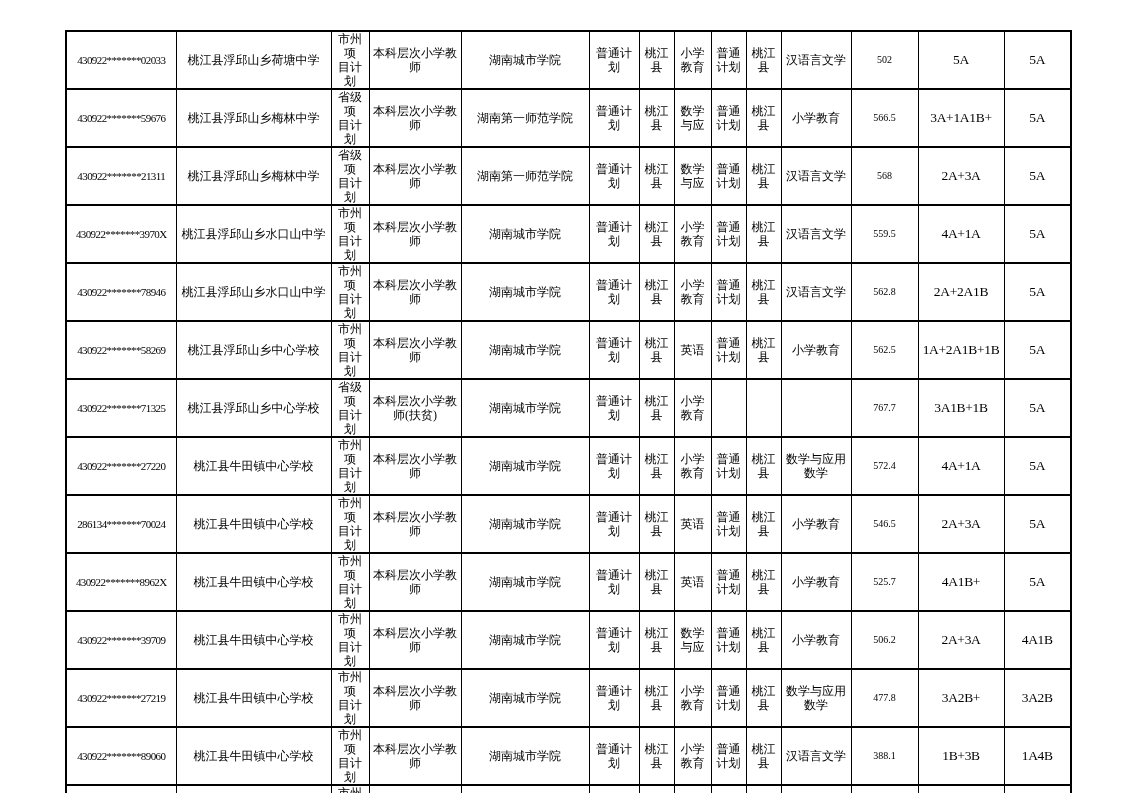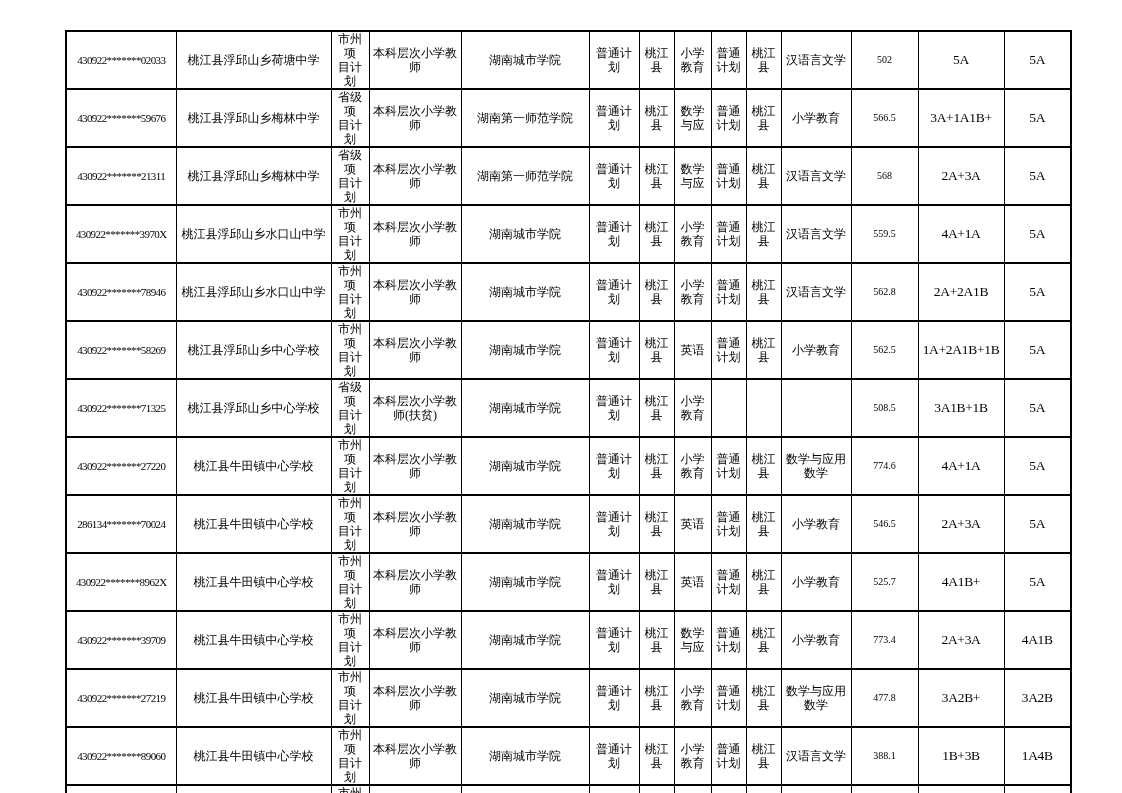--- a/index.html
+++ b/index.html
@@ -234,21 +234,21 @@
           <td class="cell-college">湖南城市学院</td>
           <td class="cell-plan_nature_1">普通计
 划</td>
           <td class="cell-county_1">桃江
 县</td>
           <td class="cell-subject_1">小学
 教育</td>
           <td class="cell-plan_nature_2"></td>
           <td class="cell-county_2"></td>
           <td class="cell-subject_2"></td>
-          <td class="cell-score">508.5</td>
+          <td class="cell-score">767.7</td>
           <td class="cell-grade_detail">3A1B+1B</td>
           <td class="cell-grade_summary">5A</td>
         </tr>
         <tr>
           <td class="cell-id_number">430922*******27220</td>
           <td class="cell-school">桃江县牛田镇中心学校</td>
           <td class="cell-plan_category">市州项
 目计划</td>
           <td class="cell-training_type">本科层次小学教
 师</td>
@@ -258,21 +258,21 @@
           <td class="cell-county_1">桃江
 县</td>
           <td class="cell-subject_1">小学
 教育</td>
           <td class="cell-plan_nature_2">普通
 计划</td>
           <td class="cell-county_2">桃江
 县</td>
           <td class="cell-subject_2">数学与应用
 数学</td>
-          <td class="cell-score">774.6</td>
+          <td class="cell-score">572.4</td>
           <td class="cell-grade_detail">4A+1A</td>
           <td class="cell-grade_summary">5A</td>
         </tr>
         <tr>
           <td class="cell-id_number">286134*******70024</td>
           <td class="cell-school">桃江县牛田镇中心学校</td>
           <td class="cell-plan_category">市州项
 目计划</td>
           <td class="cell-training_type">本科层次小学教
 师</td>
@@ -325,21 +325,21 @@
 划</td>
           <td class="cell-county_1">桃江
 县</td>
           <td class="cell-subject_1">数学
 与应</td>
           <td class="cell-plan_nature_2">普通
 计划</td>
           <td class="cell-county_2">桃江
 县</td>
           <td class="cell-subject_2">小学教育</td>
-          <td class="cell-score">773.4</td>
+          <td class="cell-score">506.2</td>
           <td class="cell-grade_detail">2A+3A</td>
           <td class="cell-grade_summary">4A1B</td>
         </tr>
         <tr>
           <td class="cell-id_number">430922*******27219</td>
           <td class="cell-school">桃江县牛田镇中心学校</td>
           <td class="cell-plan_category">市州项
 目计划</td>
           <td class="cell-training_type">本科层次小学教
 师</td>

